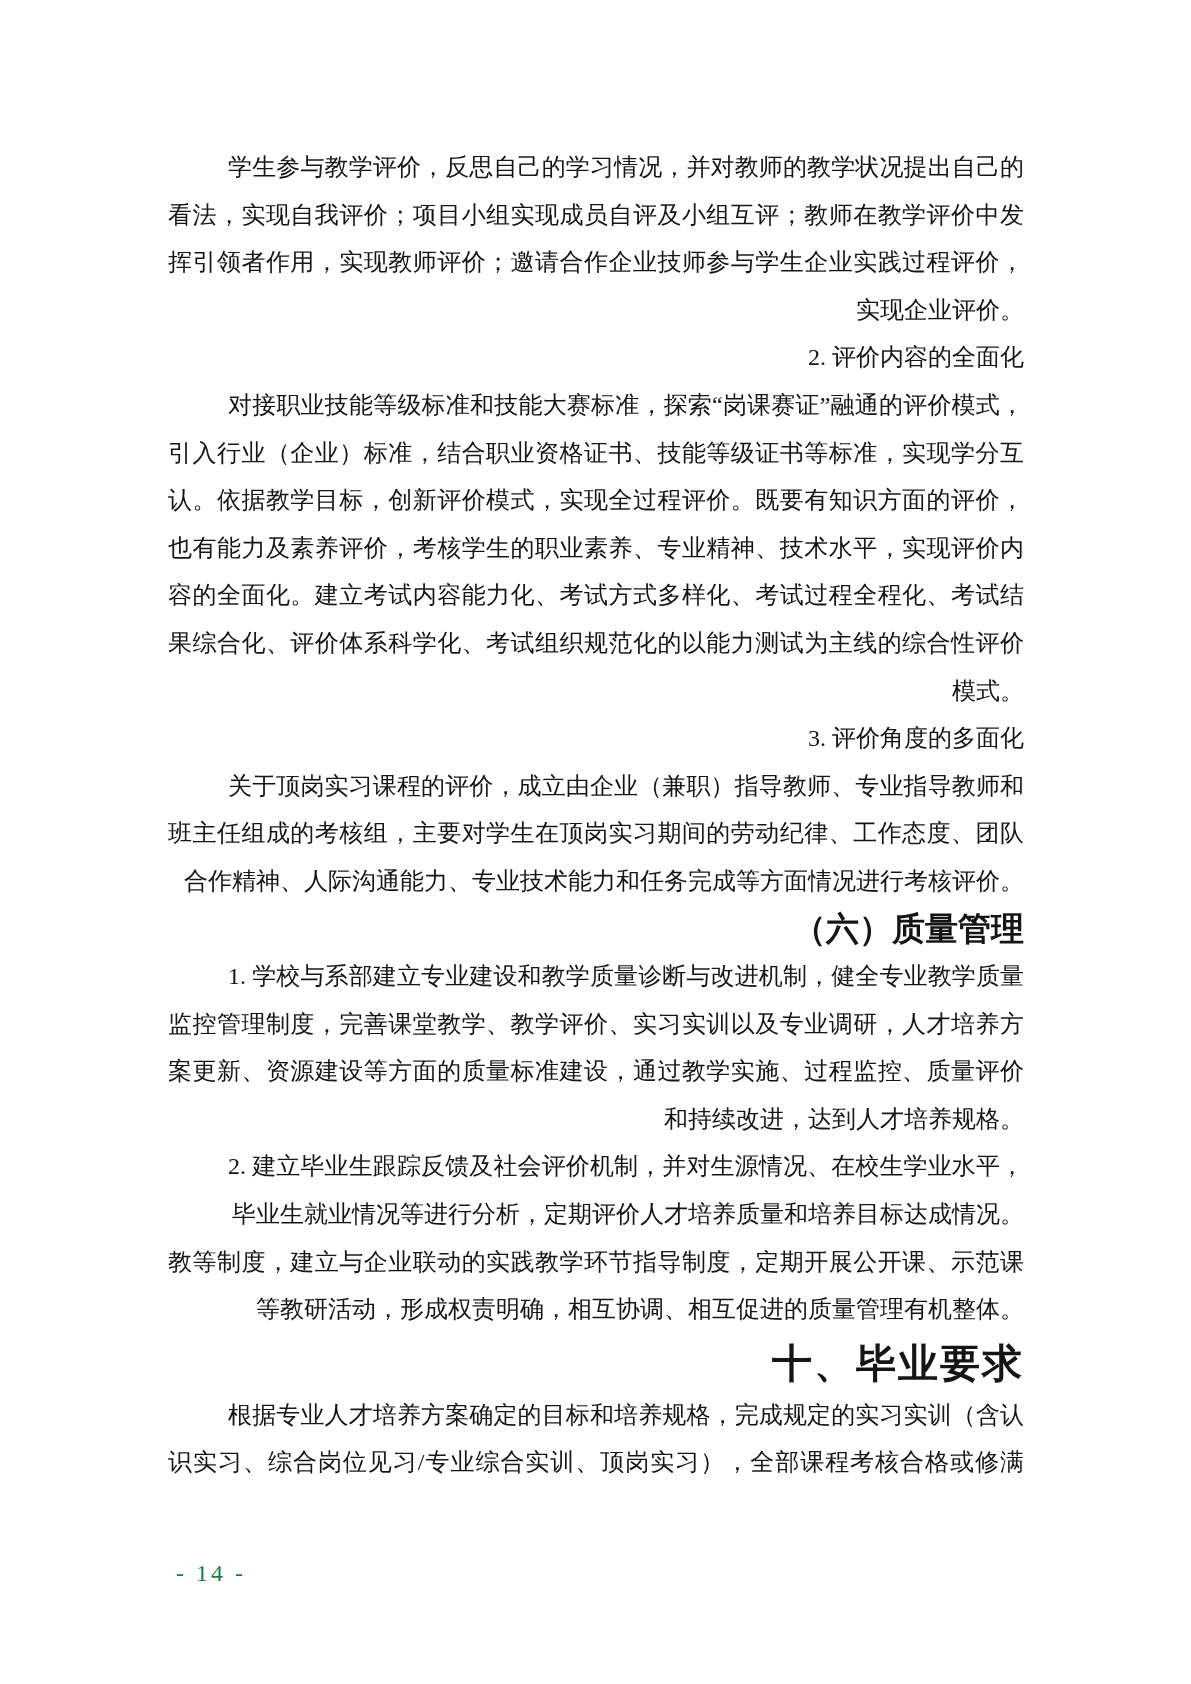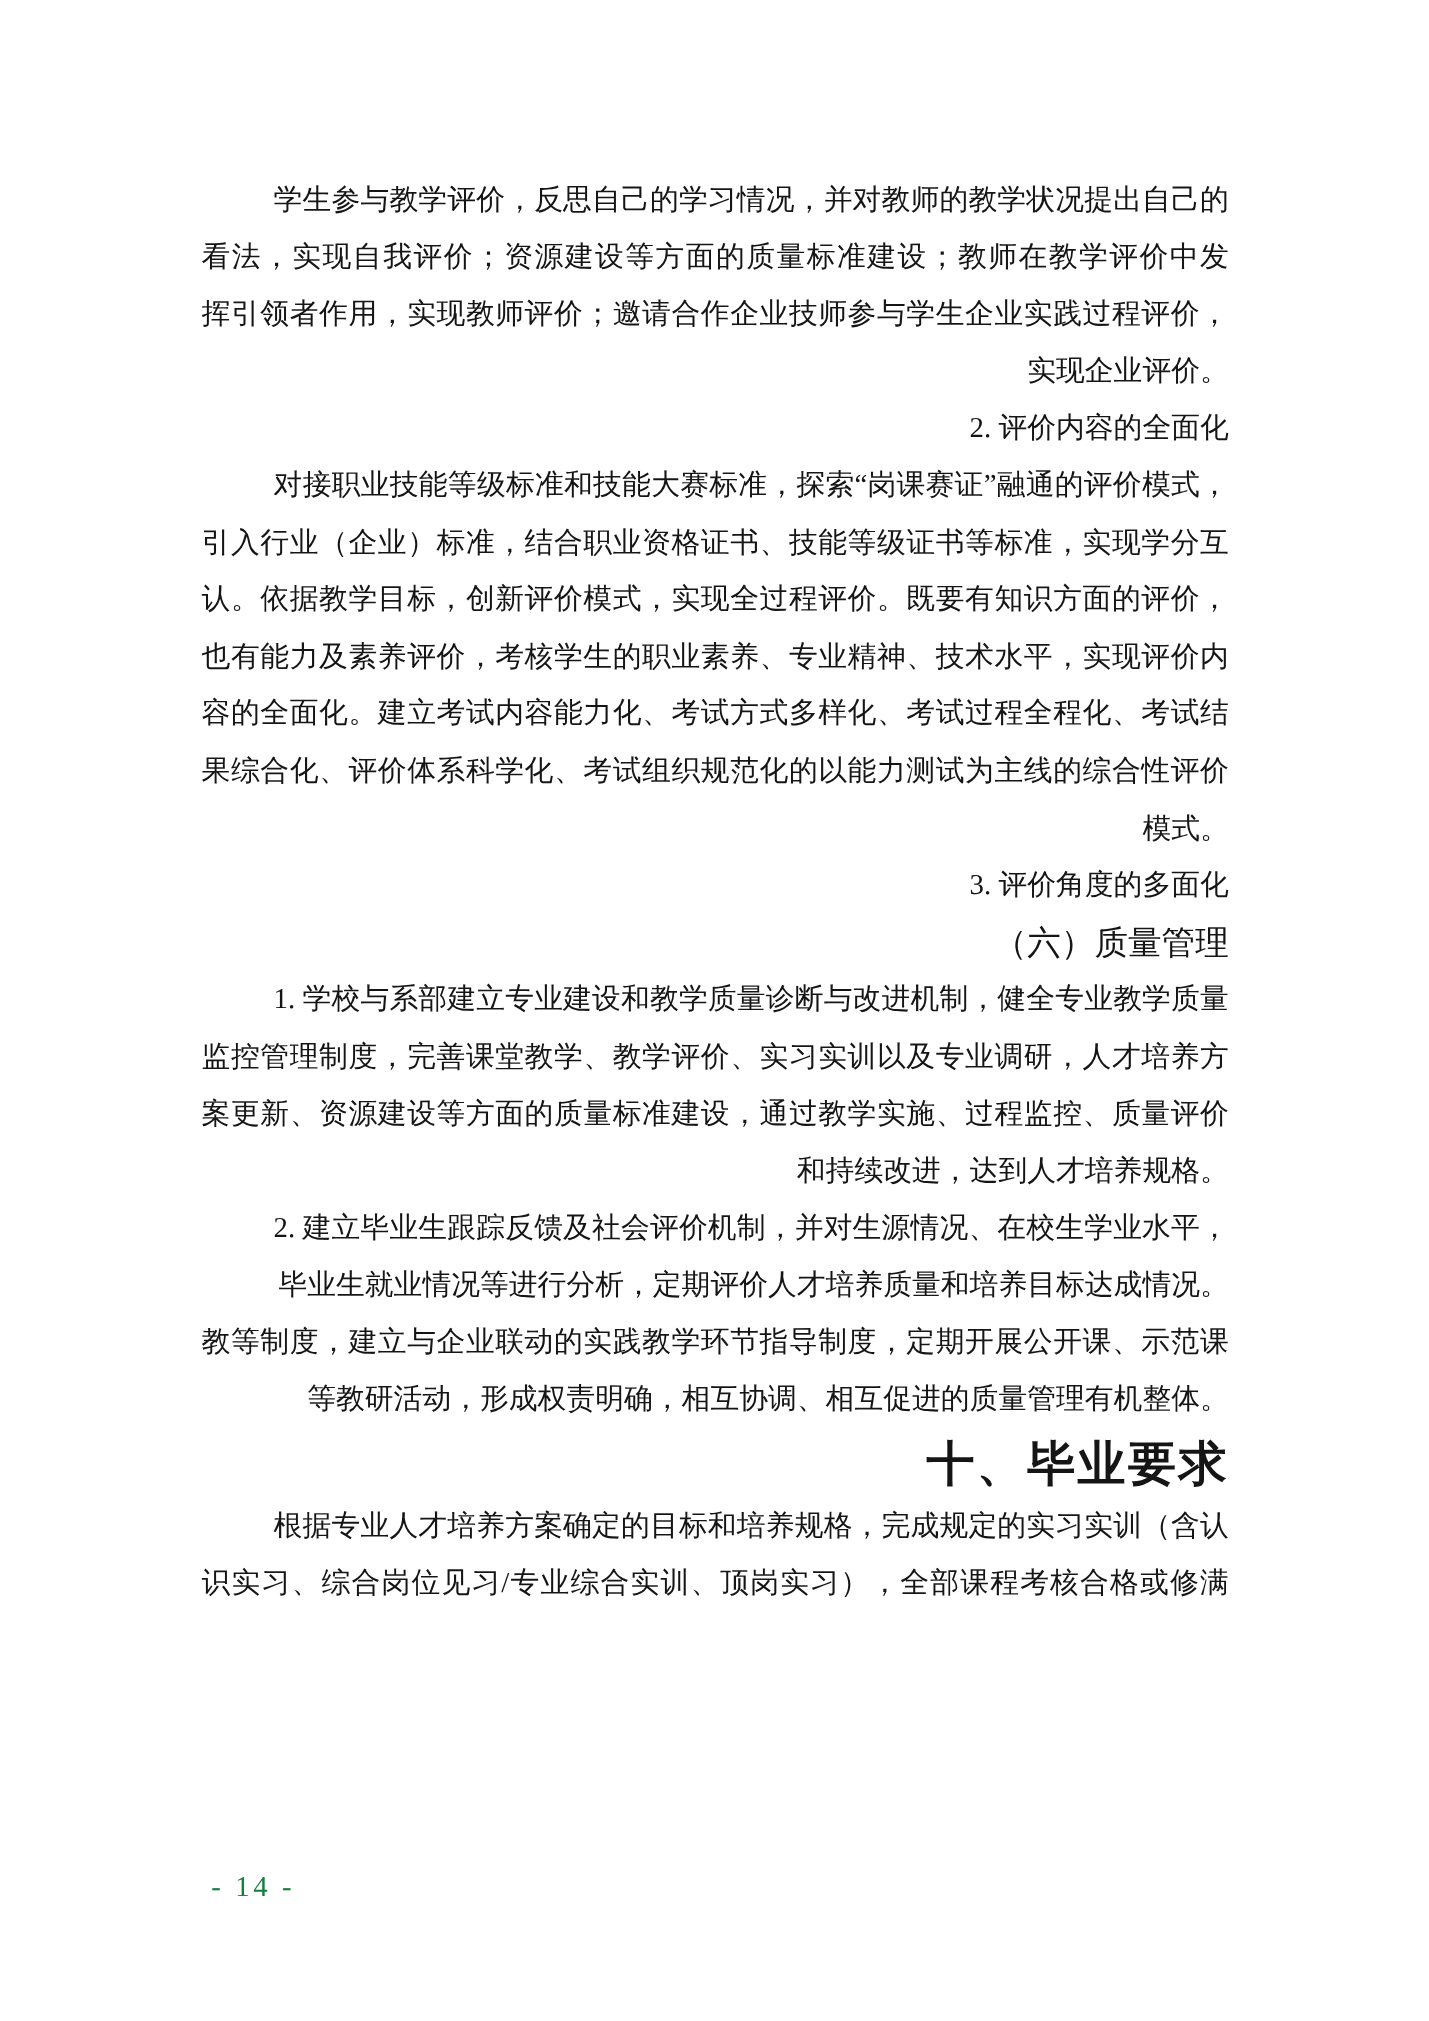--- a/index.html
+++ b/index.html
@@ -33,22 +33,22 @@
   }
   .line.indent {
     text-indent: 60px;
   }
   .line.fill {
     white-space: normal;
     text-align: justify;
     text-align-last: justify;
   }
   .block.subbold .line {
-    font-weight: normal;
-    font-size: 28px;
+    font-weight: bold;
+    font-size: 33px;
   }
   .block.h1 .line {
     font-family: "Liberation Sans", "DejaVu Sans", sans-serif;
     font-weight: bold;
     font-size: 40px;
     line-height: 58px;
     height: 58px;
     letter-spacing: 2px;
     margin-left: 44px;
   }
@@ -61,38 +61,43 @@
     color: #15803d;
   }
 </style>
 </head>
 <body>
 
 <div class="page">
   <div class="content">
       <div class="block para">
         <div class="line indent fill">学生参与教学评价，反思自己的学习情况，并对教师的教学状况提出自己的</div>
-        <div class="line fill">看法，实现自我评价；资源建设等方面的质量标准建设；教师在教学评价中发</div>
+        <div class="line fill">看法，实现自我评价；项目小组实现成员自评及小组互评；教师在教学评价中发</div>
         <div class="line fill">挥引领者作用，实现教师评价；邀请合作企业技师参与学生企业实践过程评价，</div>
         <div class="line">实现企业评价。</div>
       </div>
       <div class="block sub">
         <div class="line indent">2. 评价内容的全面化</div>
       </div>
       <div class="block para">
         <div class="line indent fill">对接职业技能等级标准和技能大赛标准，探索“岗课赛证”融通的评价模式，</div>
         <div class="line fill">引入行业（企业）标准，结合职业资格证书、技能等级证书等标准，实现学分互</div>
         <div class="line fill">认。依据教学目标，创新评价模式，实现全过程评价。既要有知识方面的评价，</div>
         <div class="line fill">也有能力及素养评价，考核学生的职业素养、专业精神、技术水平，实现评价内</div>
         <div class="line fill">容的全面化。建立考试内容能力化、考试方式多样化、考试过程全程化、考试结</div>
         <div class="line fill">果综合化、评价体系科学化、考试组织规范化的以能力测试为主线的综合性评价</div>
         <div class="line">模式。</div>
       </div>
       <div class="block sub">
         <div class="line indent">3. 评价角度的多面化</div>
+      </div>
+      <div class="block para">
+        <div class="line indent fill">关于顶岗实习课程的评价，成立由企业（兼职）指导教师、专业指导教师和</div>
+        <div class="line fill">班主任组成的考核组，主要对学生在顶岗实习期间的劳动纪律、工作态度、团队</div>
+        <div class="line">合作精神、人际沟通能力、专业技术能力和任务完成等方面情况进行考核评价。</div>
       </div>
       <div class="block subbold">
         <div class="line indent">（六）质量管理</div>
       </div>
       <div class="block para">
         <div class="line indent fill">1. 学校与系部建立专业建设和教学质量诊断与改进机制，健全专业教学质量</div>
         <div class="line fill">监控管理制度，完善课堂教学、教学评价、实习实训以及专业调研，人才培养方</div>
         <div class="line fill">案更新、资源建设等方面的质量标准建设，通过教学实施、过程监控、质量评价</div>
         <div class="line">和持续改进，达到人才培养规格。</div>
       </div>

